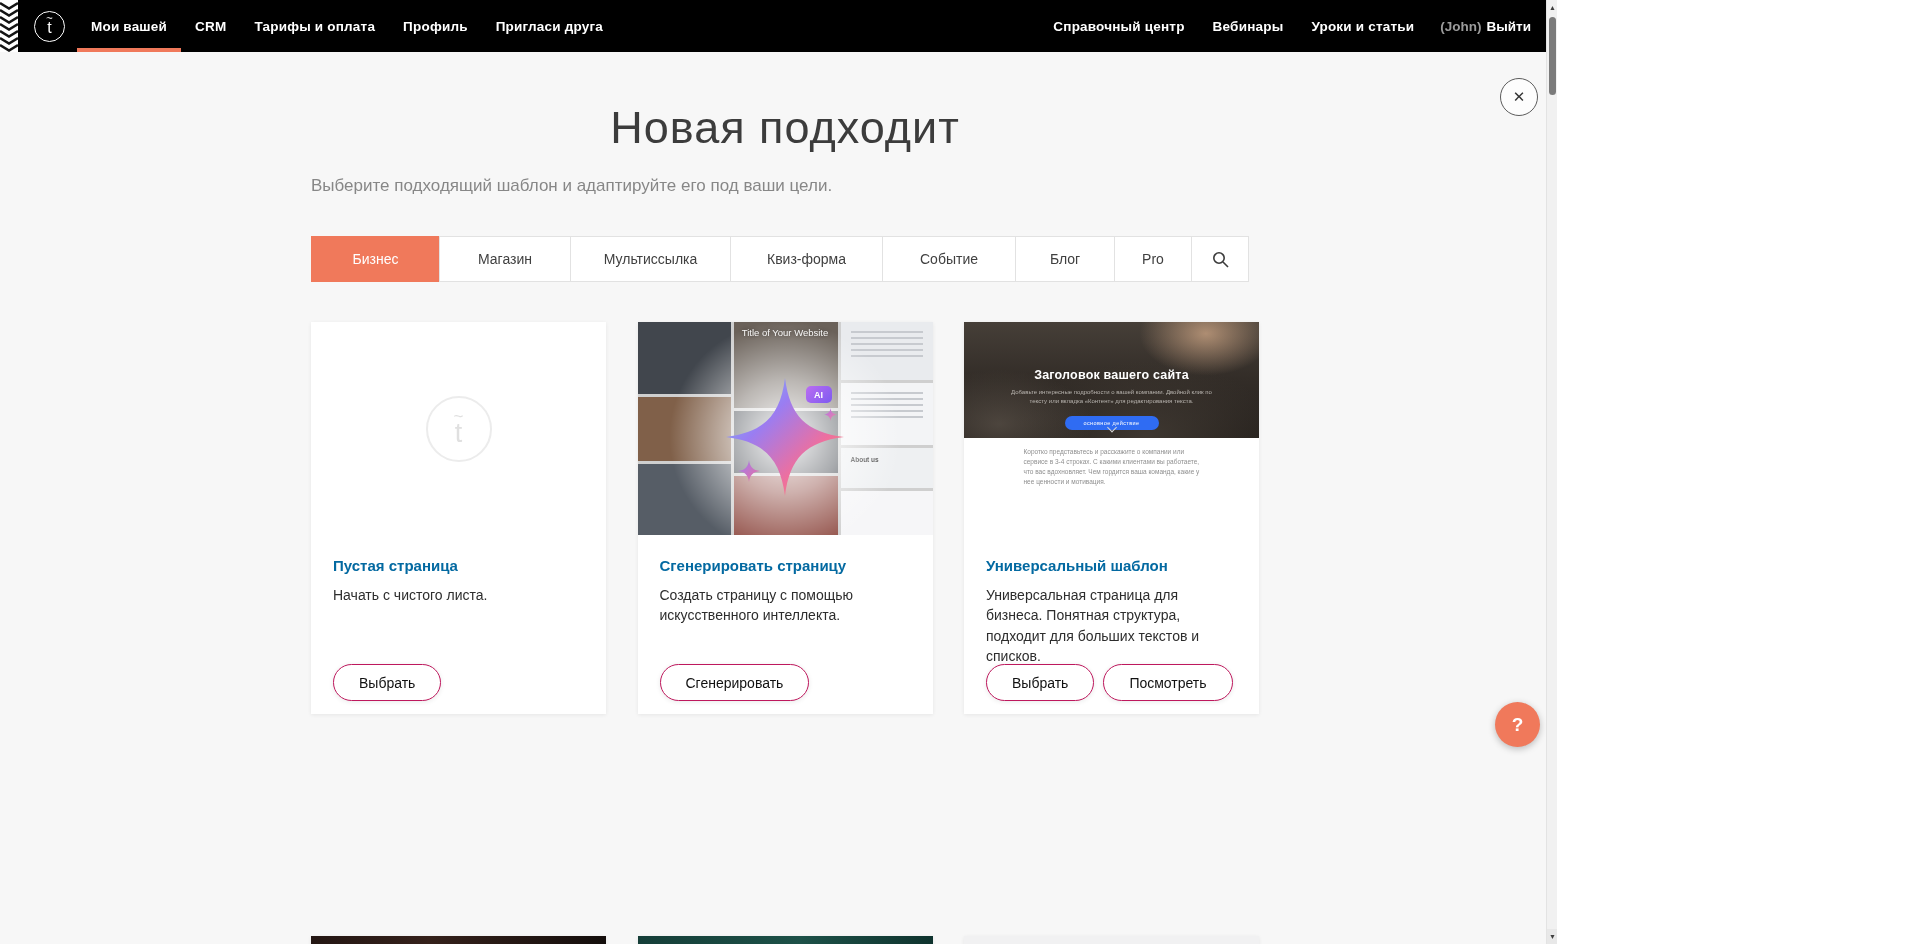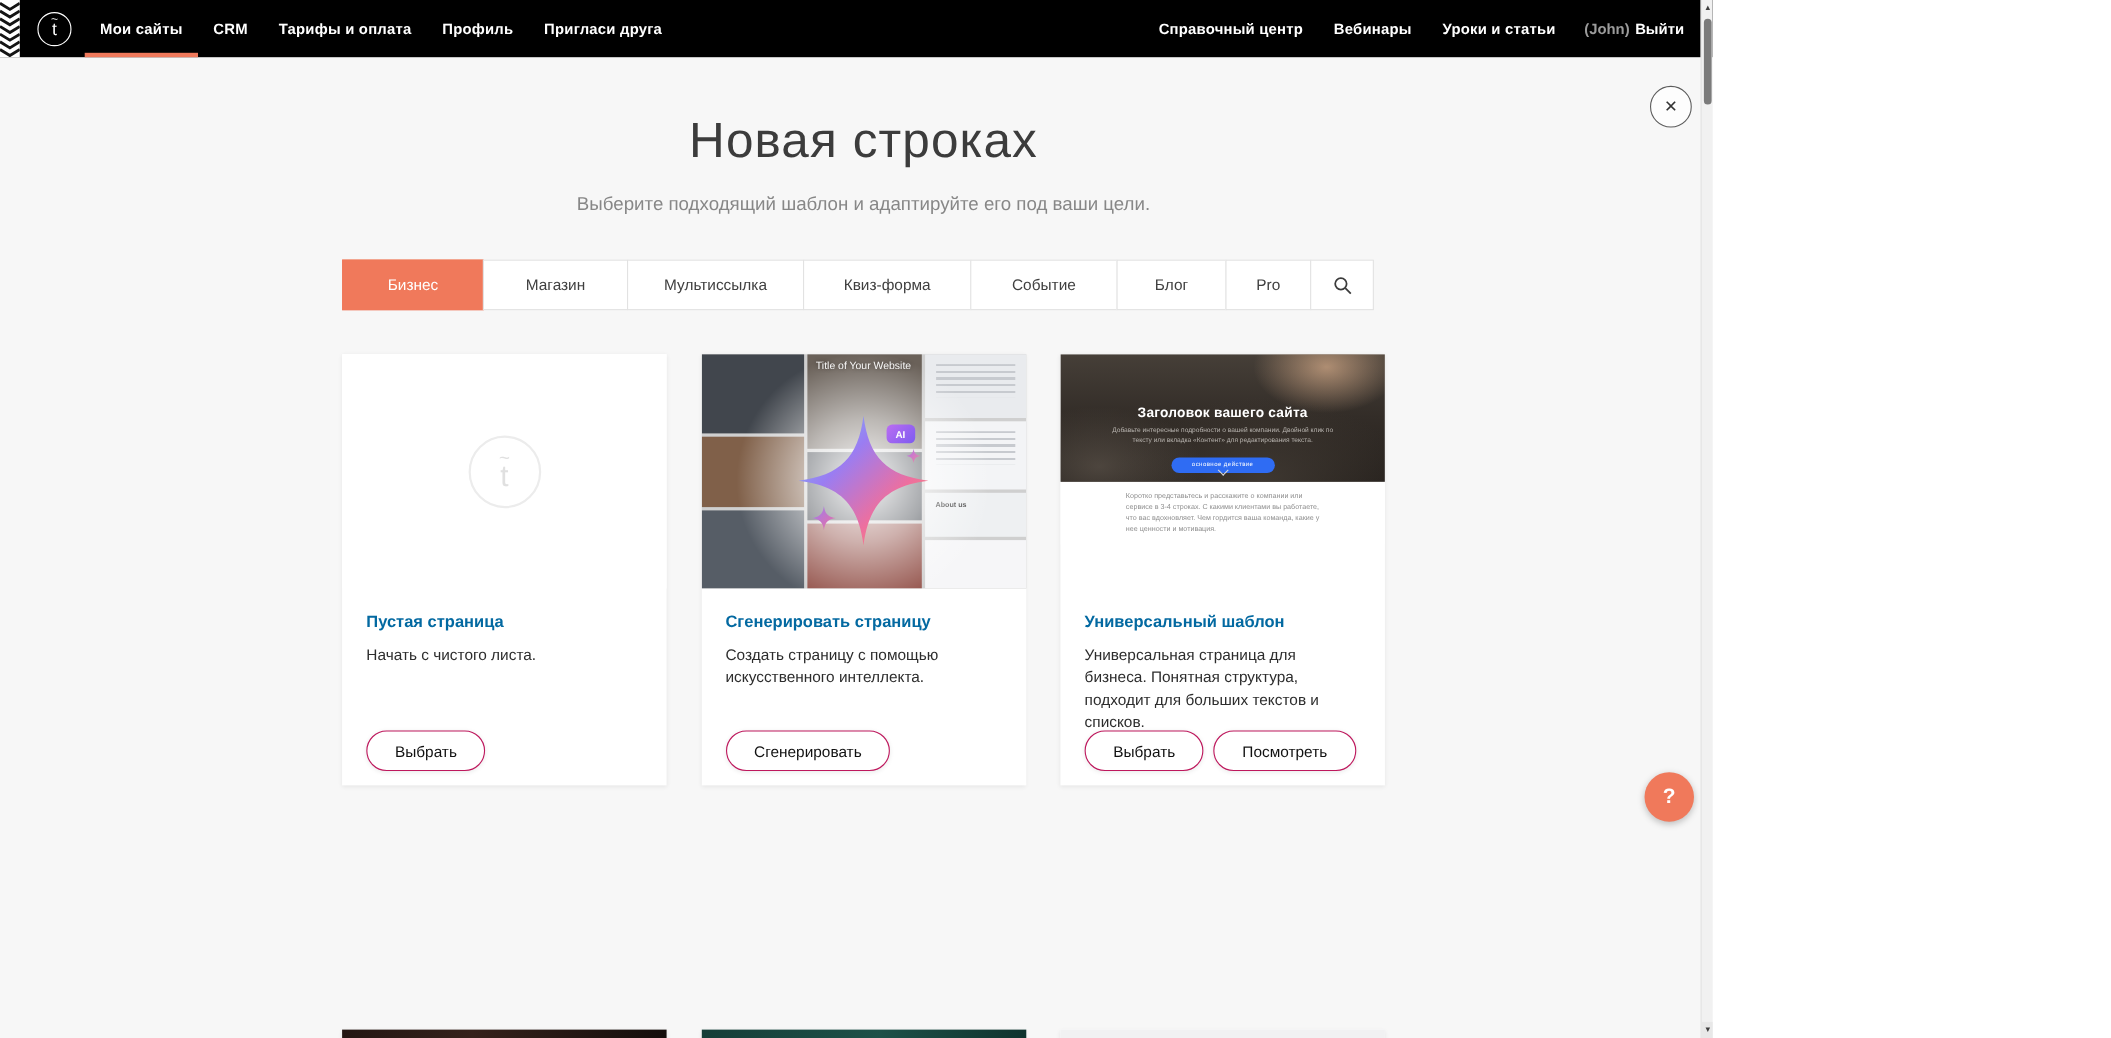--- a/index.html
+++ b/index.html
@@ -18,21 +18,21 @@
   .nav-item { position:relative; height:100%; display:flex; align-items:center; padding:0 14px; color:#fff; font-size:13.5px; font-weight:bold; letter-spacing:.2px; cursor:pointer; white-space:nowrap; }
   .nav-item.active::after { content:""; position:absolute; left:0; right:0; bottom:0; height:4px; background:#f0795b; }
   .nav-right { margin-left:auto; display:flex; align-items:center; height:100%; padding-right:14px; }
   .nav-user { display:flex; align-items:center; gap:5px; padding:0 12px; font-size:13.5px; font-weight:bold; cursor:pointer; }
   .nav-user .uname { color:#9b9b9b; }
   .nav-user .ulogout { color:#fff; }
 
   
   .content { position:absolute; left:311px; top:52px; width:948px; padding-top:52px; }
   .page-title { text-align:center; font-size:45px; line-height:47px; font-weight:300; color:#3c3c3c; letter-spacing:1px; }
-  .page-subtitle { text-align:center; margin-top:25px; font-size:17px; line-height:20px; color:#878787; }
+  .page-subtitle { margin-top:25px; font-size:17px; line-height:20px; color:#878787; }
 
   
   .tabs { display:flex; margin-top:40px; height:46px; }
   .tab { border:1px solid #e2e2e2; background:#fff; margin-left:-1px; display:flex; align-items:center; justify-content:center; font-size:14px; color:#404040; cursor:pointer; }
   .tab:first-child { margin-left:0; }
   .tab.active { background:#f0795b; border-color:#f0795b; color:#fff; }
   .tab-search { border:1px solid #e2e2e2; background:#fff; margin-left:-1px; width:58px; display:flex; align-items:center; justify-content:center; cursor:pointer; }
 
   
   .grid { display:grid; grid-template-columns:repeat(3,295px); column-gap:31.5px; margin-top:40px; }
@@ -98,21 +98,21 @@
 <body>
 
 <div class="window">
 
   <div class="navbar">
     <div class="logo">
       <span class="tld">~</span>
       <span class="ltr">t</span>
     </div>
     <div class="nav-left">
-      <div class="nav-item active">Мои сайты</div>
+      <div class="nav-item active">Мои вашей</div>
       <div class="nav-item">CRM</div>
       <div class="nav-item">Тарифы и оплата</div>
       <div class="nav-item">Профиль</div>
       <div class="nav-item">Пригласи друга</div>
     </div>
     <div class="nav-right">
       <div class="nav-item">Справочный центр</div>
       <div class="nav-item">Вебинары</div>
       <div class="nav-item">Уроки и статьи</div>
       <div class="nav-user">
@@ -132,21 +132,21 @@
       <path d="M0 38 L9 43.5 L18 38" stroke="#141414" stroke-width="2.6" fill="none"></path>
       <path d="M0 45 L9 50.5 L18 45" stroke="#141414" stroke-width="2.6" fill="none"></path>
     </svg>
   </div>
 
   <div class="close-btn">
     <span>✕</span>
   </div>
 
   <div class="content">
-    <div class="page-title">Новая строках</div>
+    <div class="page-title">Новая подходит</div>
     <div class="page-subtitle">Выберите подходящий шаблон и адаптируйте его под ваши цели.</div>
 
     <div class="tabs">
       <div class="tab active" style="width:129px">Бизнес</div>
       <div class="tab" style="width:132px">Магазин</div>
       <div class="tab" style="width:161px">Мультиссылка</div>
       <div class="tab" style="width:153px">Квиз-форма</div>
       <div class="tab" style="width:134px">Событие</div>
       <div class="tab" style="width:100px">Блог</div>
       <div class="tab" style="width:78px">Pro</div>

